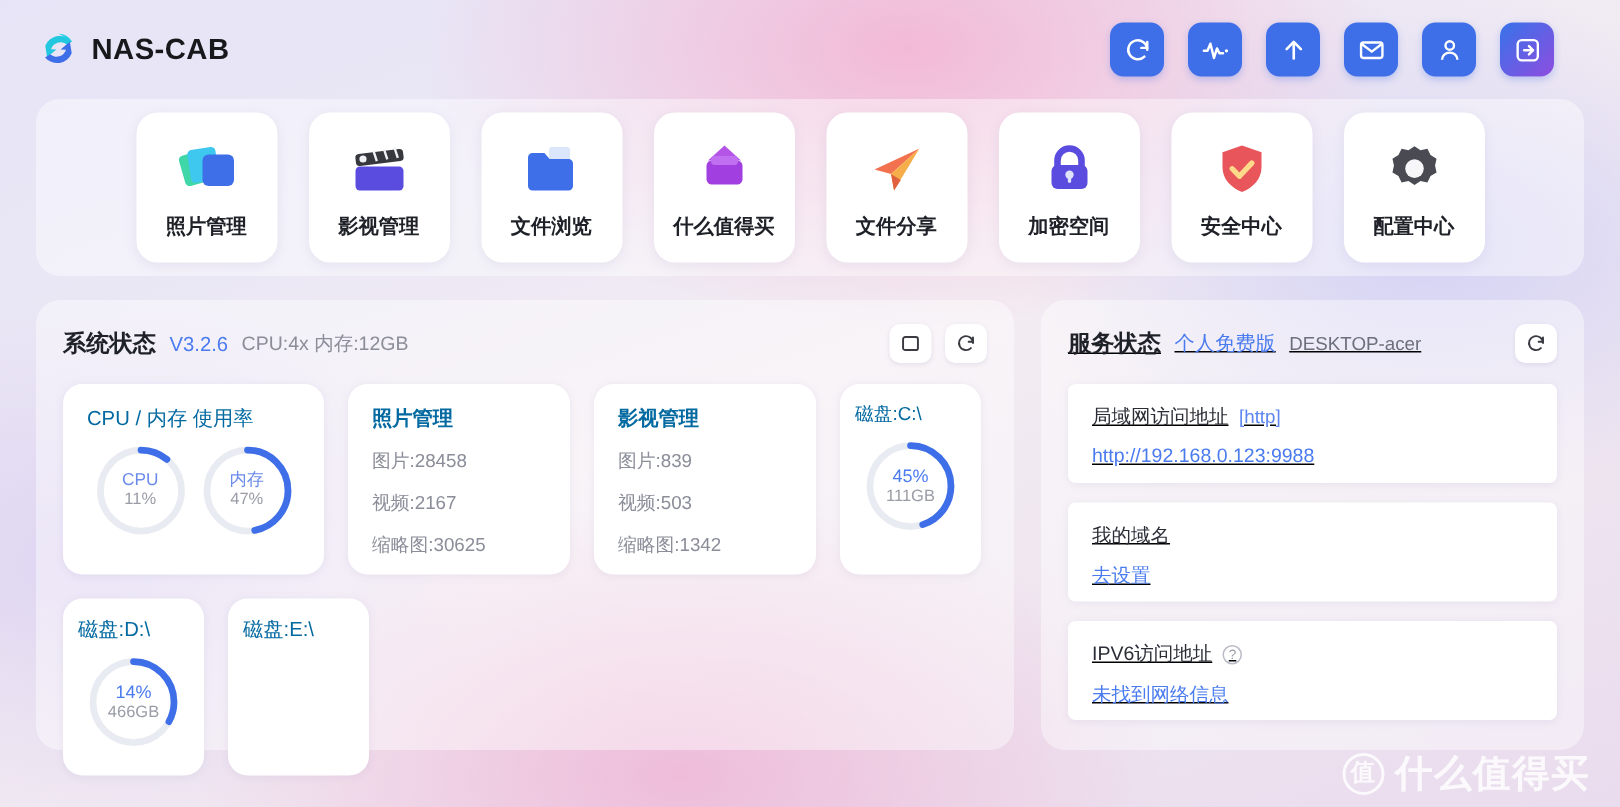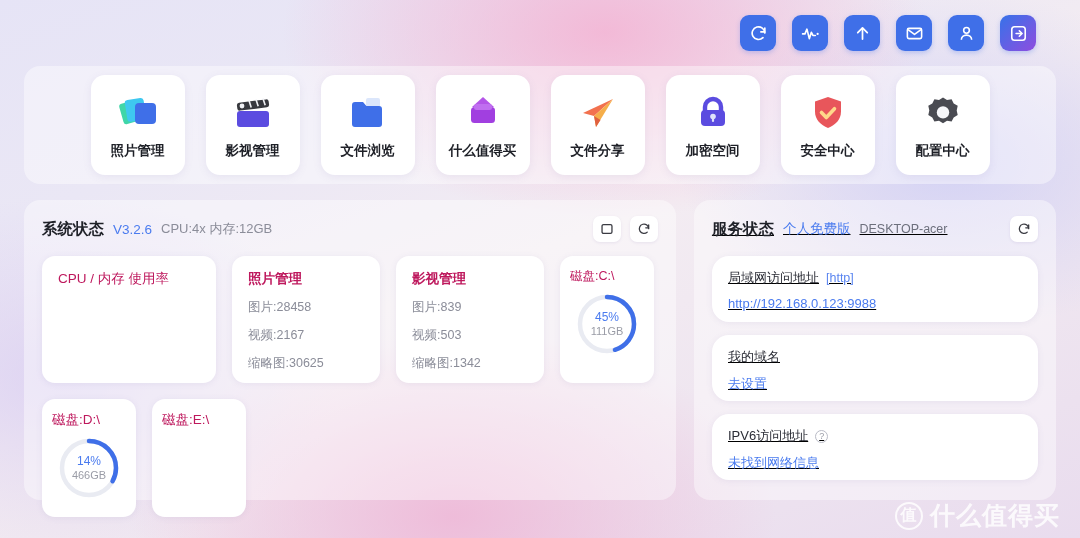--- a/index.html
+++ b/index.html
@@ -136,21 +136,21 @@
   
   .sys-grid { display: flex; gap: 16px; flex-wrap: wrap; }
   .card {
     background: #fff;
     border-radius: 13px;
     box-shadow: 0 1px 6px rgba(120,110,170,0.10);
     padding: 14px 16px;
   }
   .card-title {
     font-size: 13.5px;
-    color: #be185d;
+    color: #0369a1;
     margin-bottom: 8px;
     white-space: nowrap;
   }
   .card-title.bold { font-weight: bold; }
 
   .card-cpu { width: 174px; height: 127px; }
   .rings { display: flex; justify-content: space-around; align-items: center; margin-top: 2px; }
   .ring { position: relative; width: 62px; height: 62px; }
   .ring svg { display: block; transform: rotate(-90deg); }
   .ring-lbl {
@@ -168,21 +168,21 @@
 
   .card-disk { width: 94px; height: 127px; padding: 12px 10px; }
   .card-disk .card-title { font-size: 12.5px; text-align: left; }
   .disk-ring-wrap { display: flex; justify-content: center; margin-top: 4px; }
 
   .card-disk-sm { width: 94px; height: 118px; padding: 12px 10px; }
 
   
   .svc-card {
     background: #fff;
-    border-radius: 17px;
+    border-radius: 5px;
     box-shadow: 0 1px 6px rgba(120,110,170,0.10);
     padding: 13px 16px;
     margin-bottom: 13px;
     height: 66px;
   }
   .svc-row1 { display: flex; align-items: center; gap: 7px; margin-bottom: 9px; }
   .svc-label { font-size: 13px; color: #2b2d36; }
   .svc-tag { font-size: 12.5px; color: #5b86f0; }
   .svc-link { font-size: 13px; color: #4a7bef; cursor: pointer; }
   .q-icon {
@@ -208,20 +208,30 @@
     width: 28px; height: 28px; border-radius: 50%;
     border: 2px solid rgba(255,255,255,0.82);
     display: flex; align-items: center; justify-content: center;
     font-size: 16px;
   }
 </style>
 </head>
 <body>
 
 <div class="topbar">
+  <div class="brand">
+    <span class="brand-logo">
+      <svg width="26" height="26" viewBox="0 0 26 26">
+        <path d="M13 2.5a10.5 10.5 0 0 1 9 5.2l-4.2.3 2 3.6A10.5 10.5 0 0 0 13 2.5z" fill="#2ad4e8"></path>
+        <path d="M4.2 10.5A10.5 10.5 0 0 1 22 7.7l-3.4 2.1A6.6 6.6 0 0 0 8 12.8l3.6.2-6.2 5.2z" fill="#22c8e0"></path>
+        <path d="M21.8 15.5A10.5 10.5 0 0 1 4 18.3l3.4-2.1a6.6 6.6 0 0 0 10.6-3l-3.6-.2 6.2-5.2z" fill="#3f6fe8"></path>
+      </svg>
+    </span>
+    <span class="brand-name">NAS-CAB</span>
+  </div>
 
   <div class="topbar-actions">
     <div class="icon-btn">
       <svg width="19" height="19" viewBox="0 0 24 24" fill="none" stroke="#fff" stroke-width="2.1" stroke-linecap="round">
         <path d="M20 11.5a8 8 0 1 0-2.4 5.8"></path>
           <path d="M20 5v5h-5"></path>
       </svg>
     </div>
     <div class="icon-btn">
       <svg width="19" height="19" viewBox="0 0 24 24" fill="none" stroke="#fff" stroke-width="2.1" stroke-linecap="round" stroke-linejoin="round">
@@ -366,20 +376,42 @@
               <path d="M20 5v5h-5"></path>
           </svg>
         </span>
       </span>
     </div>
 
     <div class="sys-grid">
 
       <div class="card card-cpu">
         <div class="card-title">CPU / 内存 使用率</div>
+        <div class="rings">
+          <div class="ring">
+            <svg width="62" height="62" viewBox="0 0 62 62">
+              <circle cx="31" cy="31" r="27" fill="none" stroke="#e9ebf2" stroke-width="4.5"></circle>
+              <circle cx="31" cy="31" r="27" fill="none" stroke="#3f6fe8" stroke-width="4.5" stroke-linecap="round" stroke-dasharray="18.7 170.6"></circle>
+            </svg>
+            <div class="ring-lbl">
+              <span class="ring-name">CPU</span>
+              <span class="ring-val">11%</span>
+            </div>
+          </div>
+          <div class="ring">
+            <svg width="62" height="62" viewBox="0 0 62 62">
+              <circle cx="31" cy="31" r="27" fill="none" stroke="#e9ebf2" stroke-width="4.5"></circle>
+              <circle cx="31" cy="31" r="27" fill="none" stroke="#3f6fe8" stroke-width="4.5" stroke-linecap="round" stroke-dasharray="79.8 109.8"></circle>
+            </svg>
+            <div class="ring-lbl">
+              <span class="ring-name">内存</span>
+              <span class="ring-val">47%</span>
+            </div>
+          </div>
+        </div>
       </div>
 
       <div class="card card-media">
         <div class="card-title bold">照片管理</div>
         <div class="media-line">图片:28458</div>
         <div class="media-line">视频:2167</div>
         <div class="media-line">缩略图:30625</div>
       </div>
 
       <div class="card card-media">

